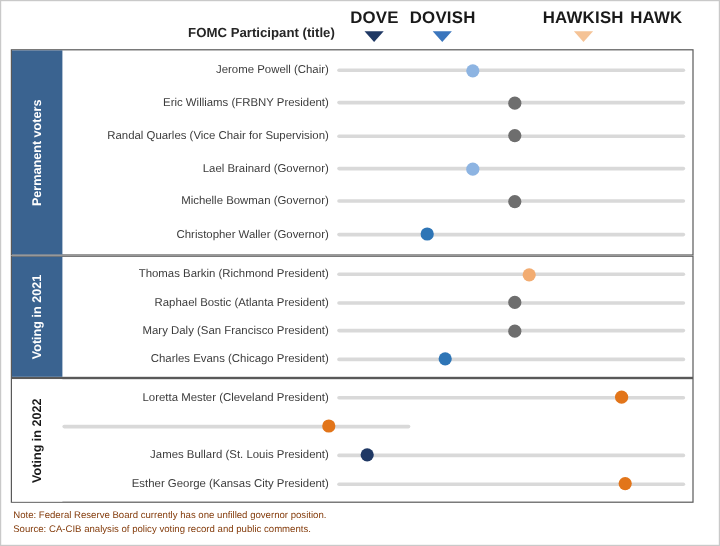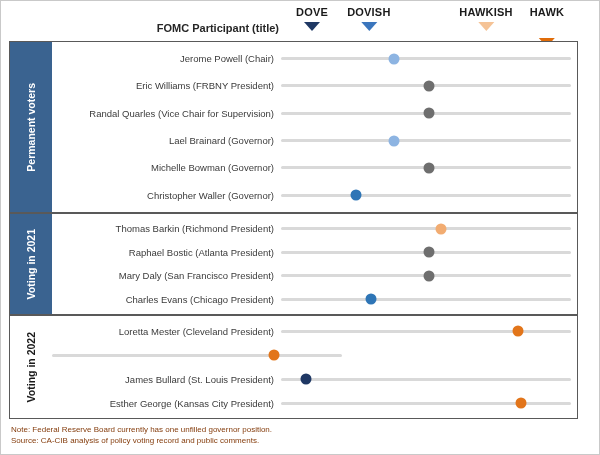--- a/index.html
+++ b/index.html
@@ -23,21 +23,21 @@
   }
   .legend {
     position:absolute; left:280px; top:5px; width:290px; height:34px;
   }
   .legend-item {
     position:absolute; top:0;
     transform:translateX(-50%);
     display:flex; flex-direction:column; align-items:center;
   }
   .legend-label {
-    font-size:11px; font-weight:bold; color:#1a1a1a; white-space:nowrap;
+    font-size:14px; font-weight:bold; color:#1a1a1a; white-space:nowrap;
     letter-spacing:0.2px;
   }
   .tri {
     margin-top:4px;
     width:0; height:0;
     border-left:8px solid transparent;
     border-right:8px solid transparent;
     border-top:9px solid #888;
   }
   

